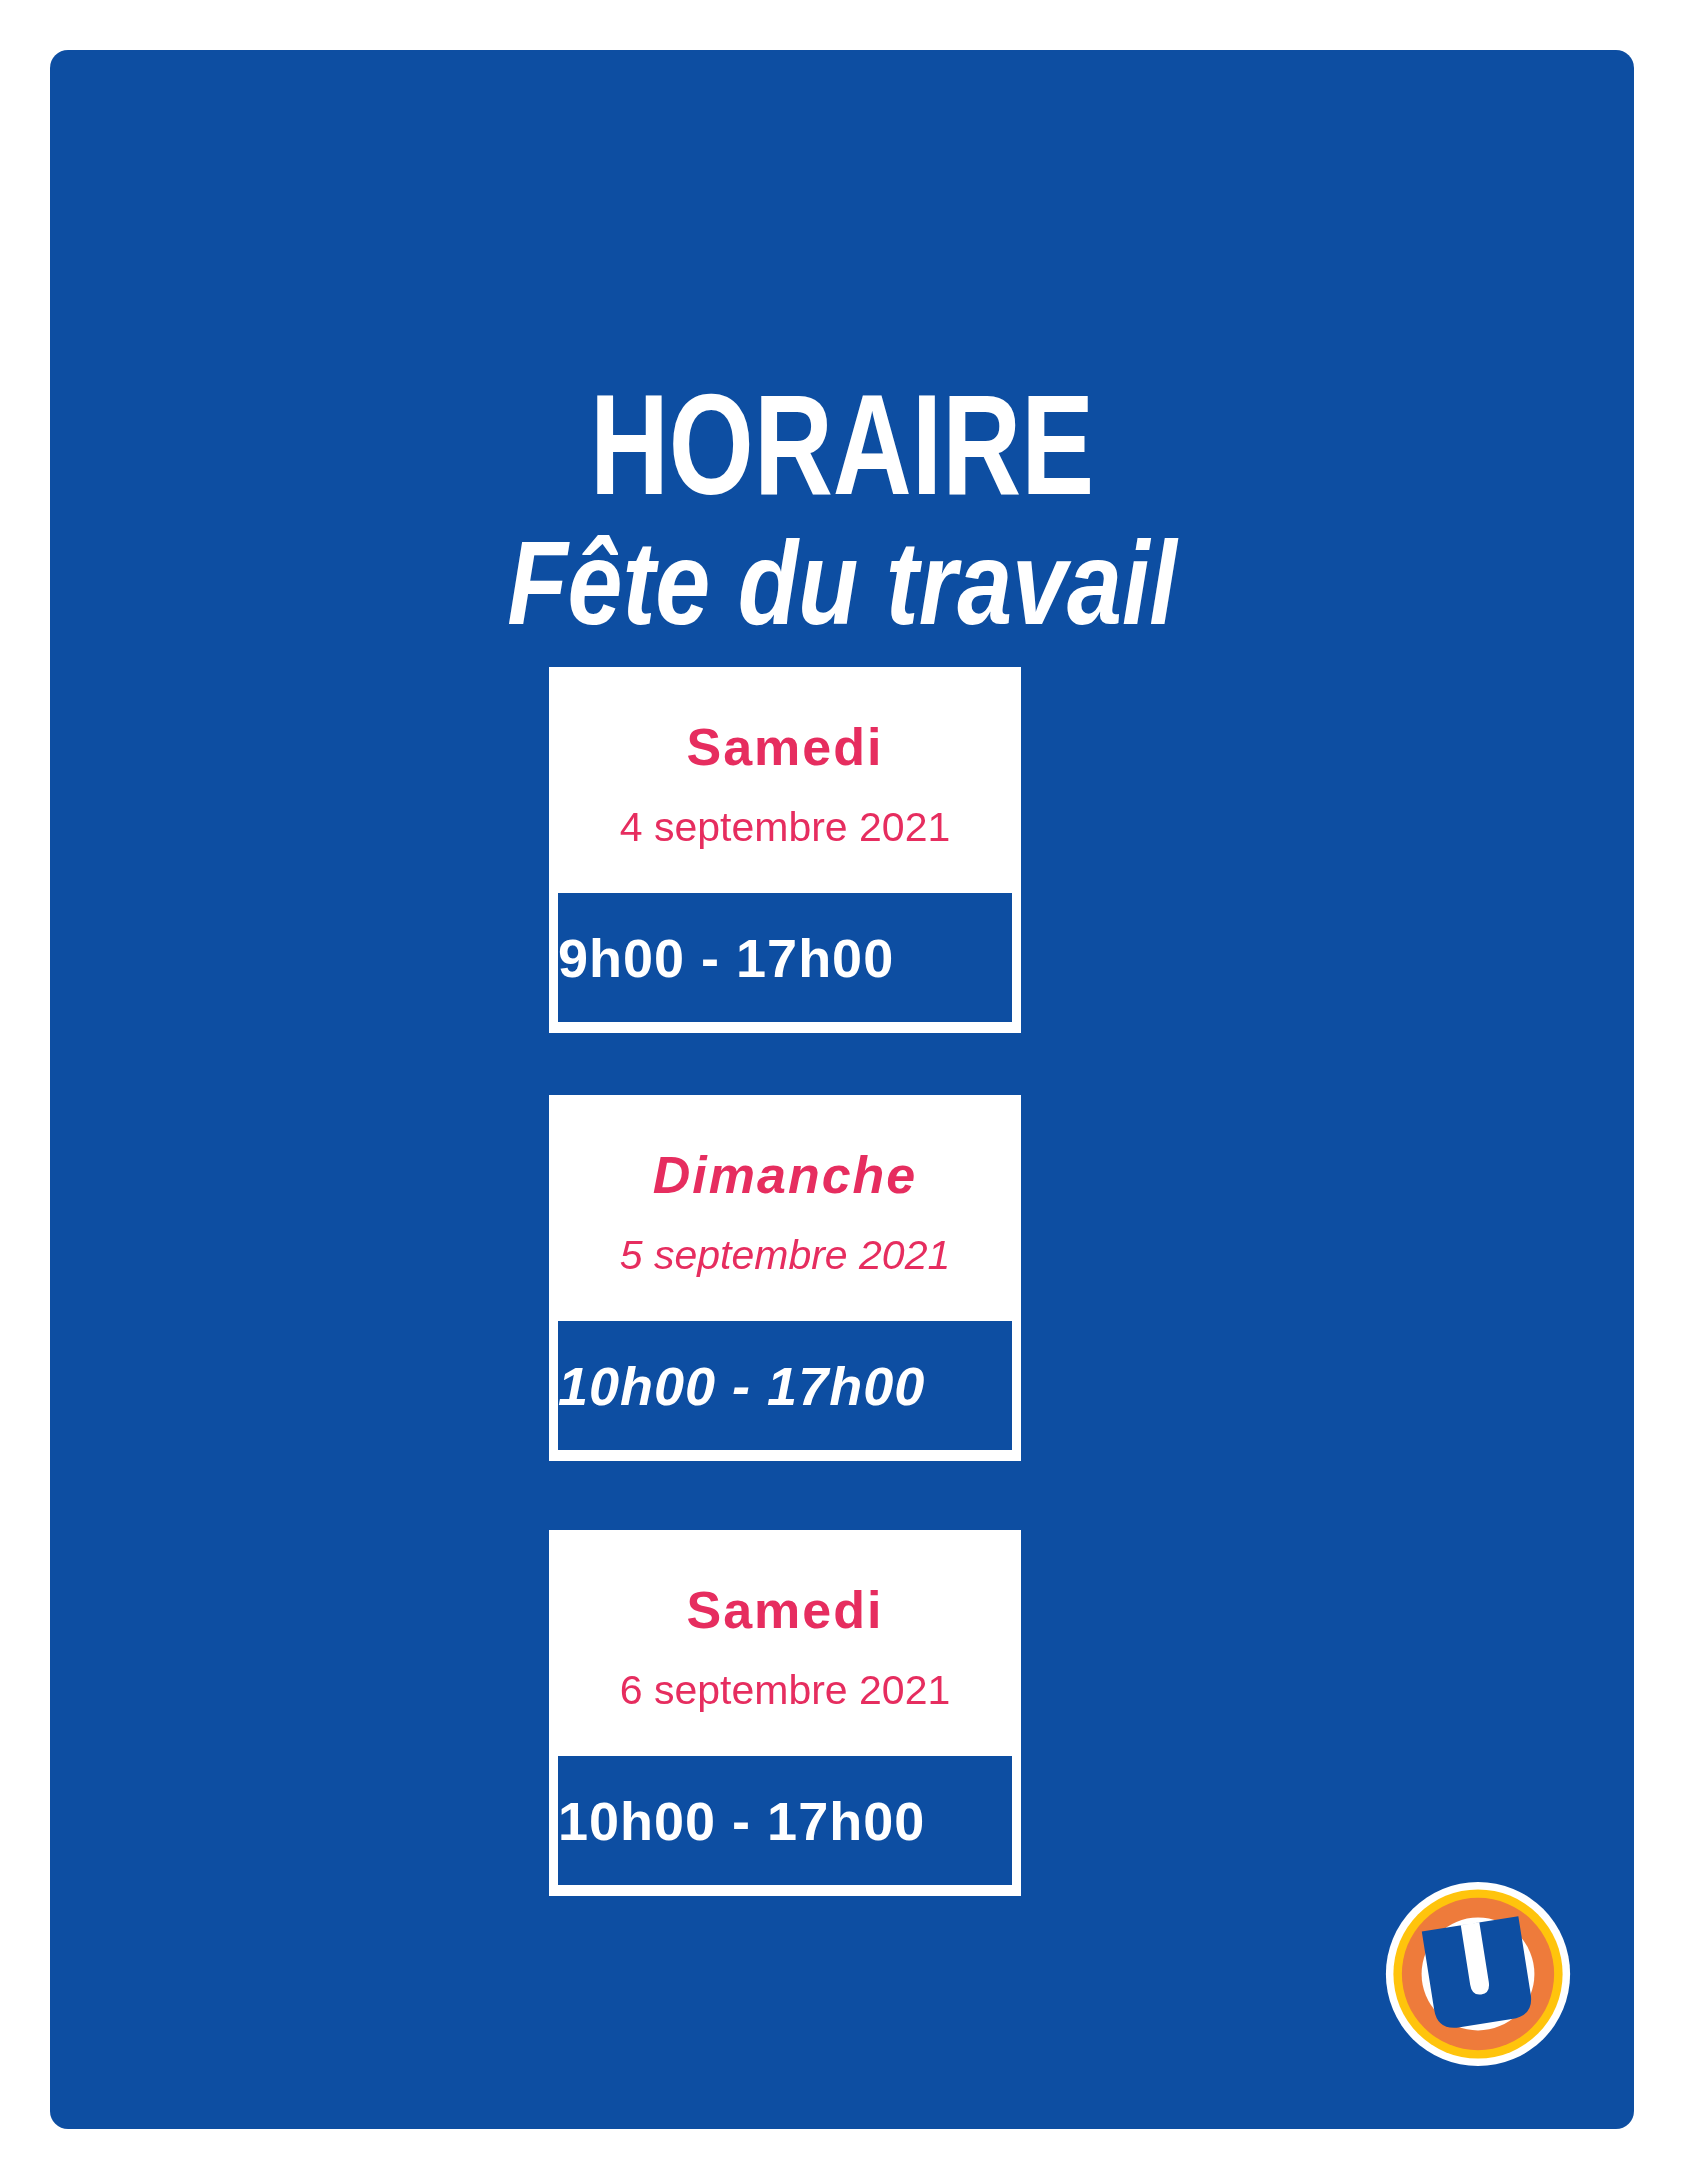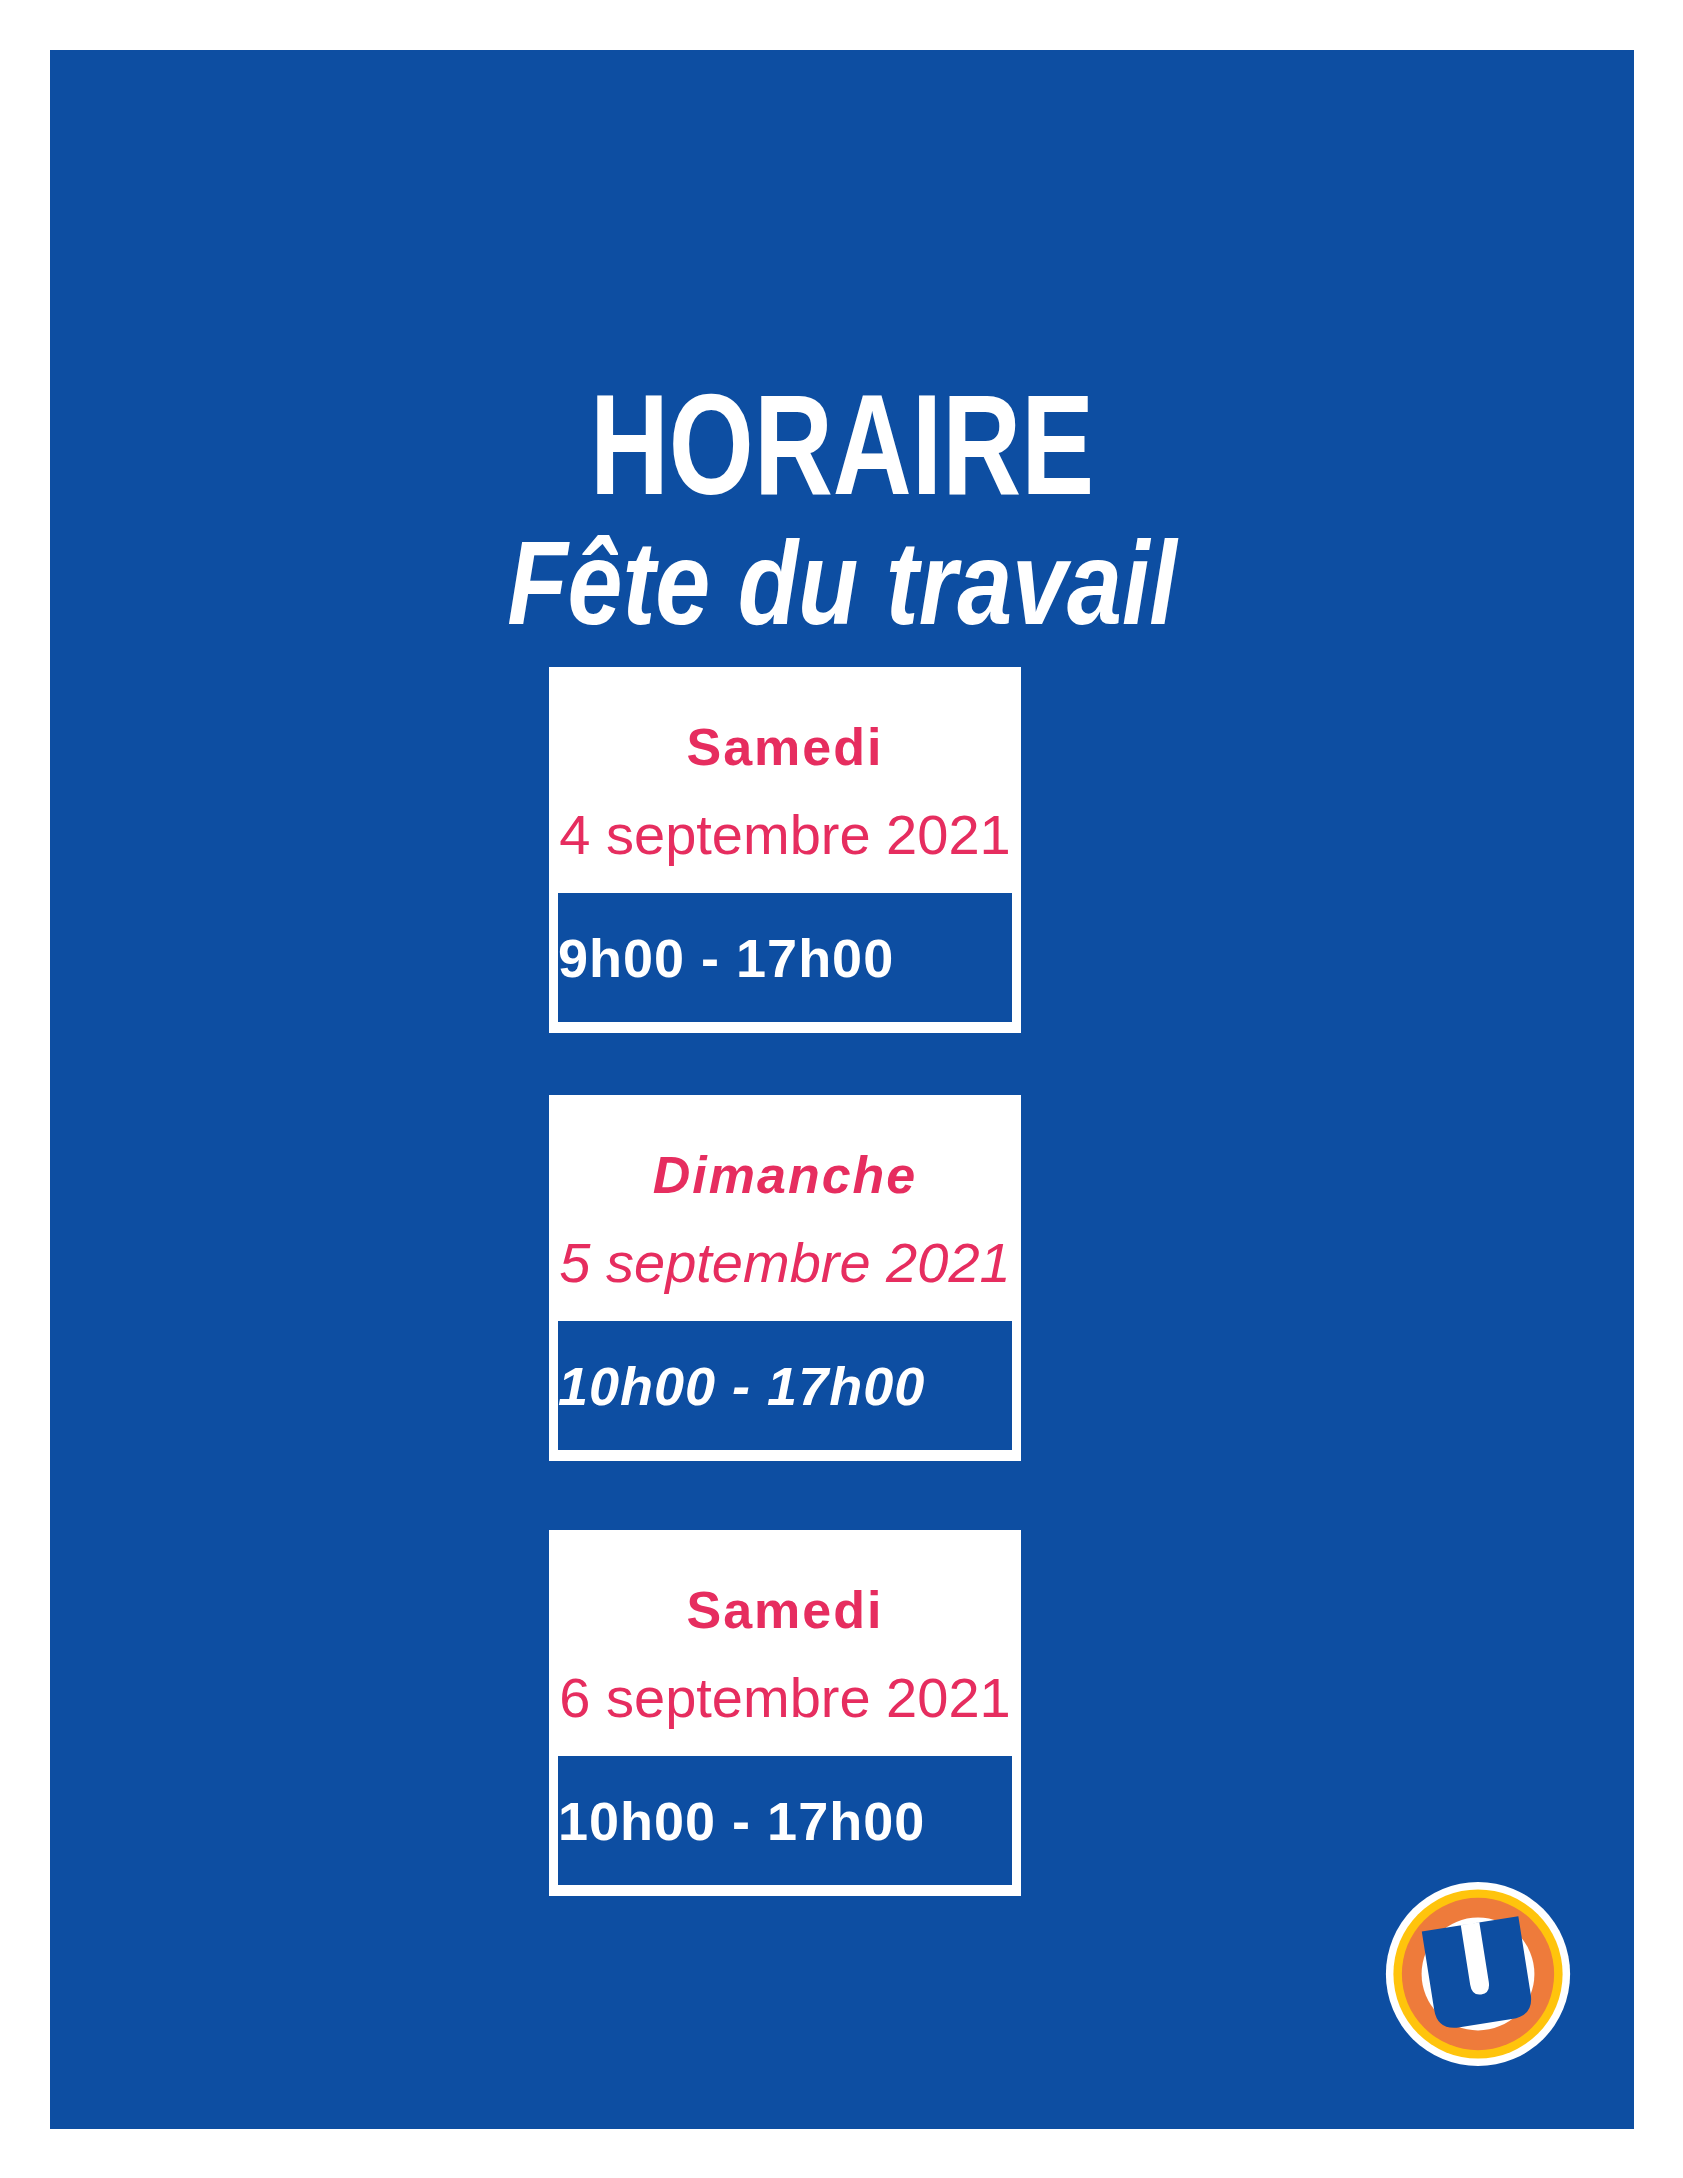--- a/index.html
+++ b/index.html
@@ -14,20 +14,21 @@
     font-family: "Liberation Sans", "DejaVu Sans", sans-serif;
     overflow: hidden;
   }
   .poster-bg {
     position: absolute;
     left: 50px;
     top: 50px;
     width: 1584px;
     height: 2079px;
     background: #0D4EA2;
+    border-radius: 18px;
   }
   .poster-title {
     position: absolute;
     top: 229px;
     left: 0;
     width: 1584px;
     text-align: center;
     color: #FFFFFF;
     font-size: 142px;
     font-weight: bold;
@@ -74,21 +75,21 @@
     line-height: 1;
     white-space: nowrap;
   }
   .date-label {
     position: absolute;
     top: 140px;
     left: 0;
     width: 100%;
     text-align: center;
     color: #E62D5F;
-    font-size: 56px;
+    font-size: 41px;
     font-weight: normal;
     line-height: 1;
     white-space: nowrap;
   }
   .hours-bar {
     position: absolute;
     left: 9px;
     right: 9px;
     bottom: 11px;
     height: 129px;

